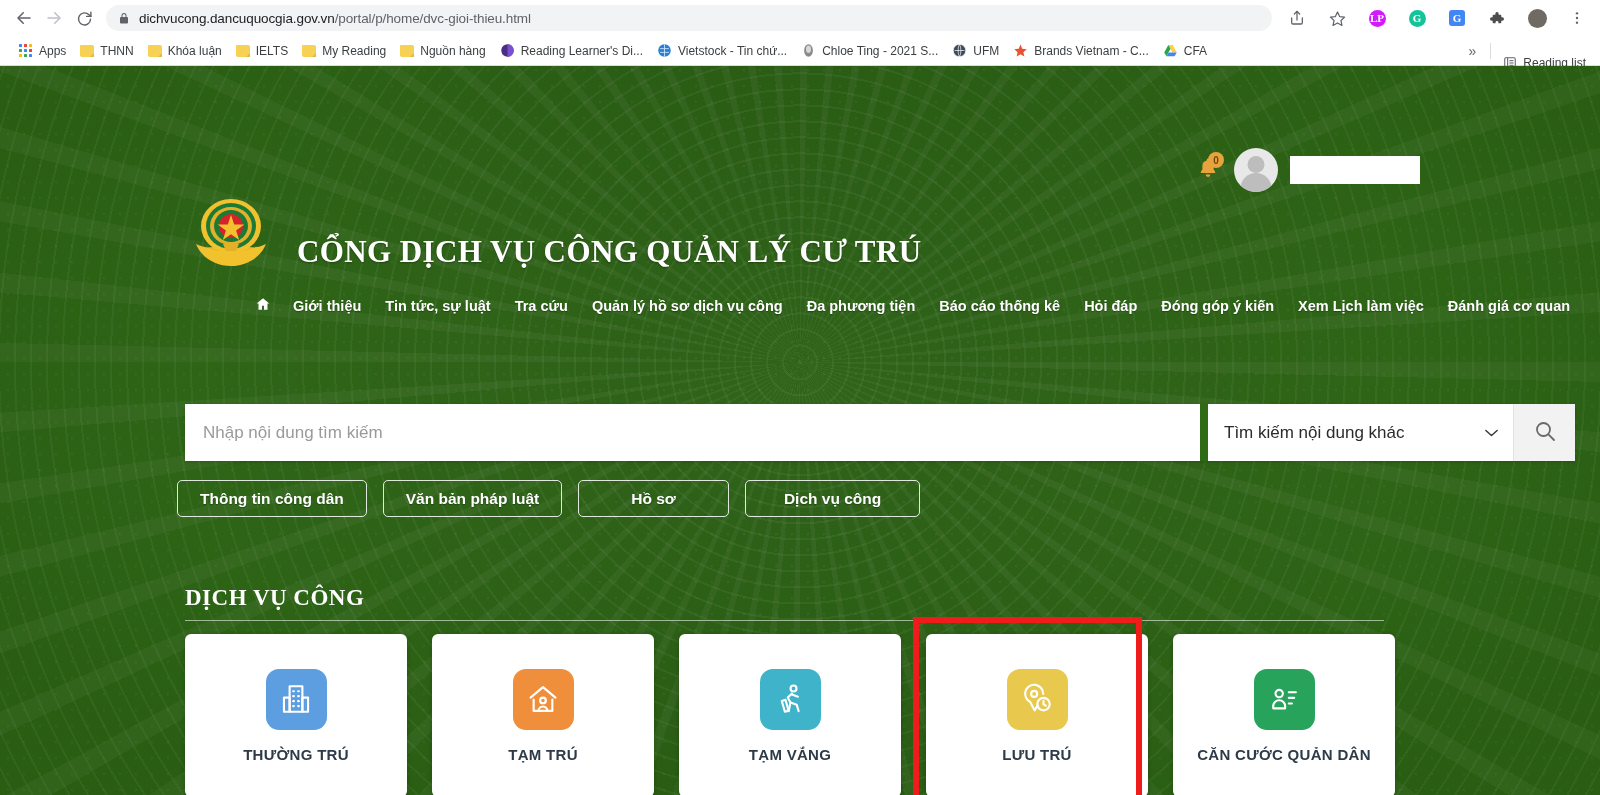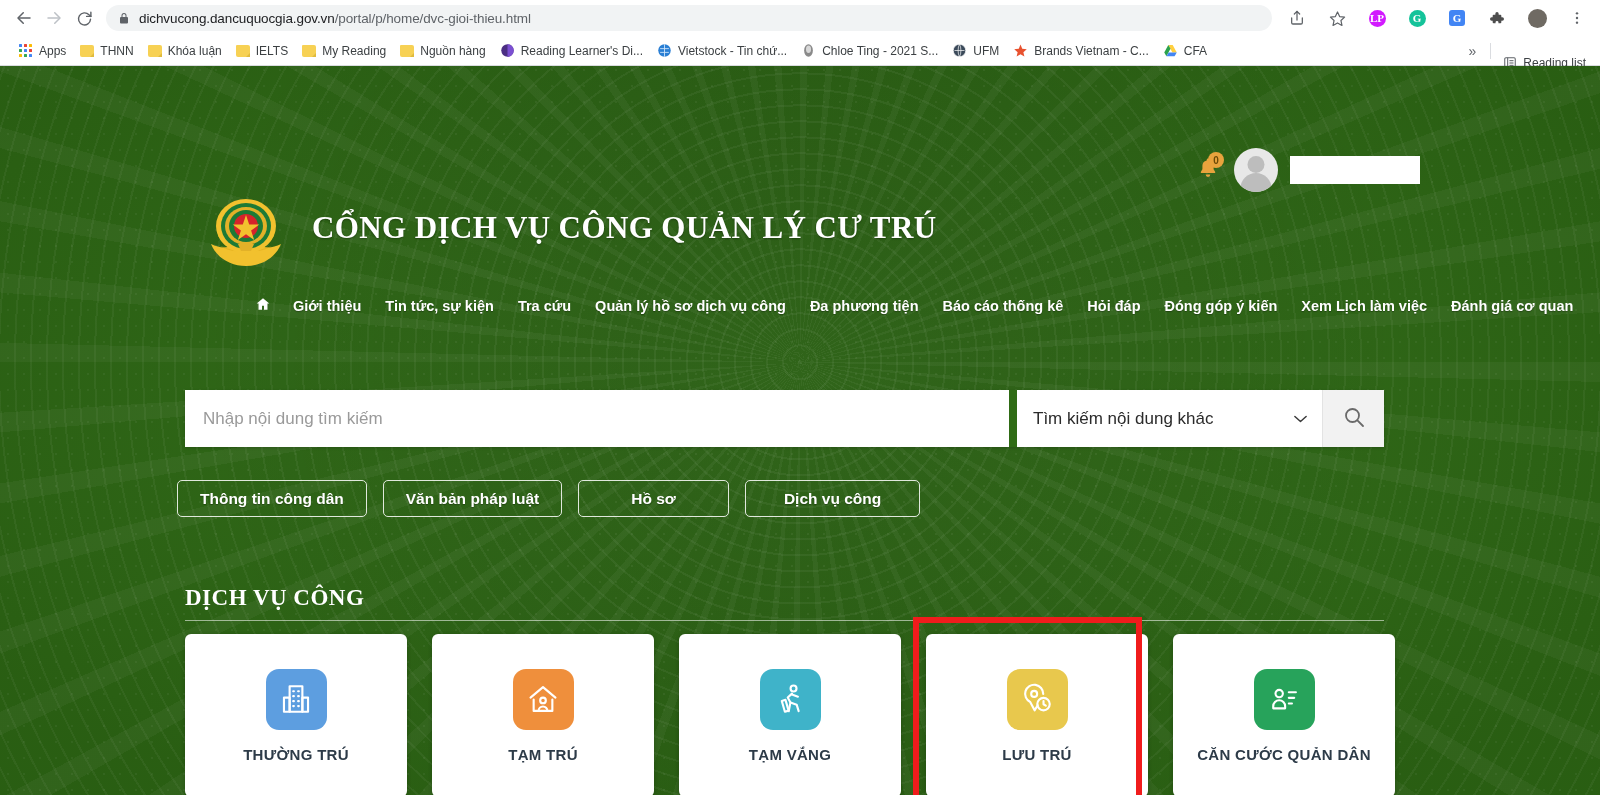--- a/index.html
+++ b/index.html
@@ -204,22 +204,22 @@
     background: #bdbdbd;
   }
   .name-blank {
     width: 130px; height: 28px;
     background: #ffffff;
   }
 
   
   .brand {
     position: absolute;
-    left: 198px; top: 120px;
-    display: flex; align-items: center; gap: 18px;
+    left: 183px; top: 120px;
+    display: flex; align-items: flex-end; gap: 18px;
     z-index: 3;
   }
   .emblem { width: 96px; height: 84px; flex:0 0 auto; }
   .site-title {
     color: #ffffff;
     font-family: "Liberation Serif", serif;
     font-size: 31px;
     font-weight: bold;
     letter-spacing: 0.4px;
     text-shadow: 0 1px 2px rgba(0,0,0,0.35);
@@ -242,22 +242,22 @@
     text-decoration: none;
     padding: 3px 12px;
     white-space: nowrap;
     text-shadow: 0 1px 1px rgba(0,0,0,0.3);
   }
   .mainnav a.home { padding: 3px 10px 3px 0; display:flex; align-items:center; }
 
   
   .searchrow {
     position: absolute;
-    left: 185px; top: 324px;
-    width: 1199px; height: 57px;
+    left: 185px; top: 338px;
+    width: 1390px; height: 57px;
     display: flex;
     z-index: 3;
     box-shadow: 0 1px 3px rgba(0,0,0,0.18);
   }
   .search-input {
     flex: 1 1 auto;
     background: #ffffff;
     border: none;
     outline: none;
     font-size: 17px;
@@ -607,21 +607,21 @@
 
   <nav class="mainnav">
     <a class="home" href="#">
       <span>
         <svg width="16" height="16" viewBox="0 0 24 24" fill="#ffffff">
               <path d="M12 3.2 2.6 11.3h2.7v9.5h5.2v-6h3v6h5.2v-9.5h2.7z"></path>
             </svg>
       </span>
     </a>
     <a href="#">Giới thiệu</a>
-    <a href="#">Tin tức, sự kiện</a>
+    <a href="#">Tin tức, sự luật</a>
     <a href="#">Tra cứu</a>
     <a href="#">Quản lý hồ sơ dịch vụ công</a>
     <a href="#">Đa phương tiện</a>
     <a href="#">Báo cáo thống kê</a>
     <a href="#">Hỏi đáp</a>
     <a href="#">Đóng góp ý kiến</a>
     <a href="#">Xem Lịch làm việc</a>
     <a href="#">Đánh giá cơ quan</a>
   </nav>
 

